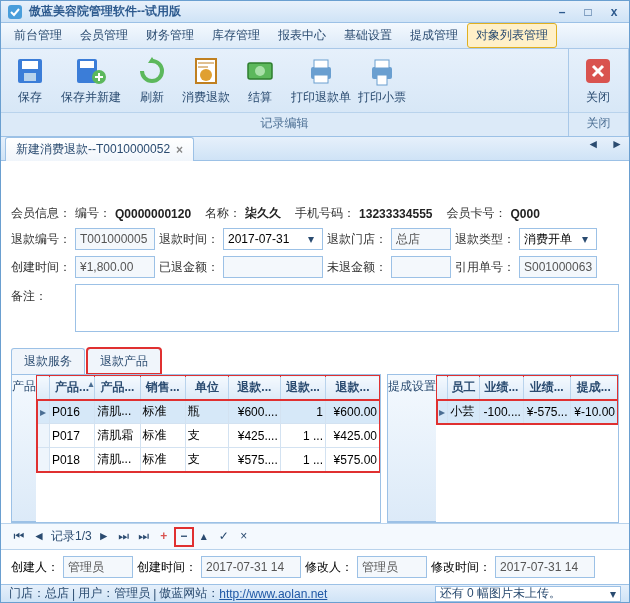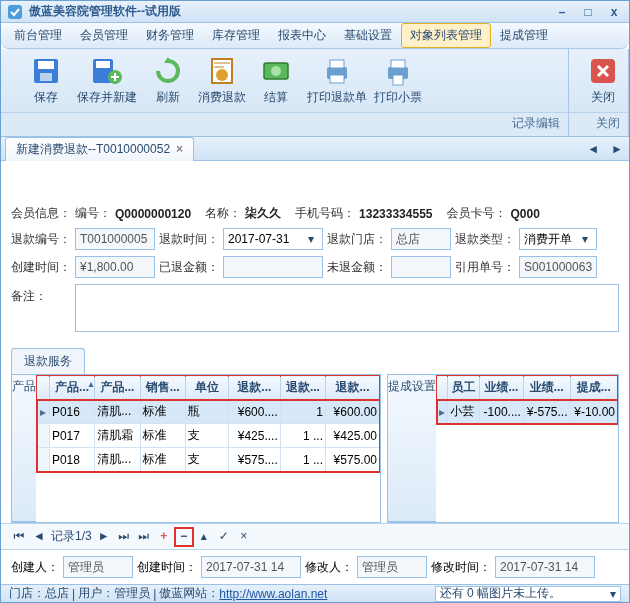--- a/index.html
+++ b/index.html
@@ -6,33 +6,33 @@
 body { background: #d9e7f7; width: 630px; height: 603px; overflow: hidden; }
 
 .window { width: 630px; height: 603px; background: #fff; border: 1px solid #6a9fd0; display: flex; flex-direction: column; }
 
 .titlebar { height: 28px; background: linear-gradient(#e8f1fb,#cfe3f6); display: flex; align-items: center; padding: 0 6px; border-bottom: 1px solid #9cc1e6; }
 .titlebar .app-icon { width: 16px; height: 16px; margin-right: 6px; }
 .titlebar .title { flex: 1; color: #2d5a8e; font-weight: bold; }
 .titlebar .win-btns { display: flex; gap: 8px; }
 .titlebar .win-btn { width: 18px; height: 14px; color: #2d5a8e; font-weight: bold; text-align: center; cursor: pointer; }
 
-.menubar { height: 26px; background: linear-gradient(#f4f9fe,#dceaf8); display: flex; align-items: center; padding: 0 4px; border-bottom: 1px solid #a9c8e8; border-radius: 8px; }
+.menubar { height: 26px; background: linear-gradient(#f4f9fe,#dceaf8); display: flex; align-items: center; padding: 0 4px; border-bottom: 1px solid #a9c8e8; }
 .menubar .menu-item { padding: 4px 9px; color: #2a4b70; cursor: pointer; }
 .menubar .menu-item.active { background: #fff0c8; border: 1px solid #e0b020; border-radius: 3px; padding: 3px 8px; }
 
 .ribbon { display: flex; background: linear-gradient(#e6f0fb,#d2e4f5); border-bottom: 1px solid #9cc1e6; }
 .ribbon-group { border-right: 1px solid #a9c8e8; display: flex; flex-direction: column; }
-.ribbon-btns { display: flex; padding: 4px 18px; align-items: flex-end; }
+.ribbon-btns { display: flex; padding: 4px 2px; align-items: flex-end; }
 .ribbon-btn { display: flex; flex-direction: column; align-items: center; width: 54px; cursor: pointer; padding: 2px 0; }
 .ribbon-btn .ico { width: 32px; height: 32px; display: flex; align-items: center; justify-content: center; }
 .ribbon-btn .lbl { color: #2a4b70; margin-top: 2px; white-space: nowrap; }
-.ribbon-group-label { text-align: right; color: #4a6d92; padding: 2px 8px 4px; border-top: 1px solid #b9d3ec; background: #dceaf8; }
-
-.tabstrip { height: 24px; background: linear-gradient(#e6f0fb,#cfe3f6); display: flex; align-items: center; border-bottom: 1px solid #9cc1e6; padding-left: 4px; }
+.ribbon-group-label { text-align: center; color: #4a6d92; padding: 2px 8px 4px; border-top: 1px solid #b9d3ec; background: #dceaf8; }
+
+.tabstrip { height: 24px; background: linear-gradient(#e6f0fb,#cfe3f6); display: flex; align-items: flex-start; border-bottom: 1px solid #9cc1e6; padding-left: 4px; }
 .tabstrip .tab { background: linear-gradient(#fff,#f0f5fb); border: 1px solid #9cc1e6; border-bottom: none; padding: 3px 10px; color: #2a4b70; border-radius: 3px 3px 0 0; display: flex; align-items: center; gap: 6px;}
 .tabstrip .tab .x { color: #888; cursor: pointer; font-weight: bold; }
 .tabstrip .nav-arrow { margin-left: auto; padding: 0 6px; color: #2a4b70; }
 
 .form-area { padding: 8px 10px 4px; background: #fff; margin-top: 36px; }
 .form-row { display: flex; align-items: center; margin-bottom: 6px; gap: 4px; }
 .form-row .lbl { color: #333; white-space: nowrap; }
 .form-row .val-bold { font-weight: bold; color: #222; margin-right: 10px; white-space: nowrap; overflow: hidden; }
 .field { height: 22px; border: 1px solid #9cc1e6; background: #fff; display: flex; align-items: center; padding: 0 4px; }
 .field.readonly { background: #f4f8fc; color: #555; }
@@ -90,22 +90,22 @@
     </div>
   </div>
 
   <div class="menubar">
     <span class="menu-item">前台管理</span>
     <span class="menu-item">会员管理</span>
     <span class="menu-item">财务管理</span>
     <span class="menu-item">库存管理</span>
     <span class="menu-item">报表中心</span>
     <span class="menu-item">基础设置</span>
+    <span class="menu-item">提成管理</span>
     <span class="menu-item active">对象列表管理</span>
-    <span class="menu-item">提成管理</span>
   </div>
 
   <div class="ribbon">
     <div class="ribbon-group" style="flex:1">
       <div class="ribbon-btns">
         <div class="ribbon-btn">
             <span class="ico">
               <svg width="32" height="32" viewBox="0 0 32 32">
                 <rect x="4" y="4" width="24" height="24" rx="2" fill="#3b7dd8"></rect>
                 <rect x="8" y="6" width="16" height="8" fill="#fff"></rect>
@@ -253,20 +253,21 @@
         </div>
     </div>
     <div class="form-row" style="align-items:flex-start">
       <span class="lbl" style="width:60px;padding-top:4px">备注：</span>
       <div class="remark-box" style="flex:1"></div>
     </div>
   </div>
 
   <div class="subtabs">
     <div class="stab">退款服务</div>
+    <div class="stab boxed">退款产品</div>
   </div>
 
   <div class="grids">
     <div class="grid-panel">
       <div class="grid-title">产品</div>
       <div class="grid-body">
       <table class="grid">
         <tbody>
               <tr class="redbox">
           <th class="row-ind"></th>

